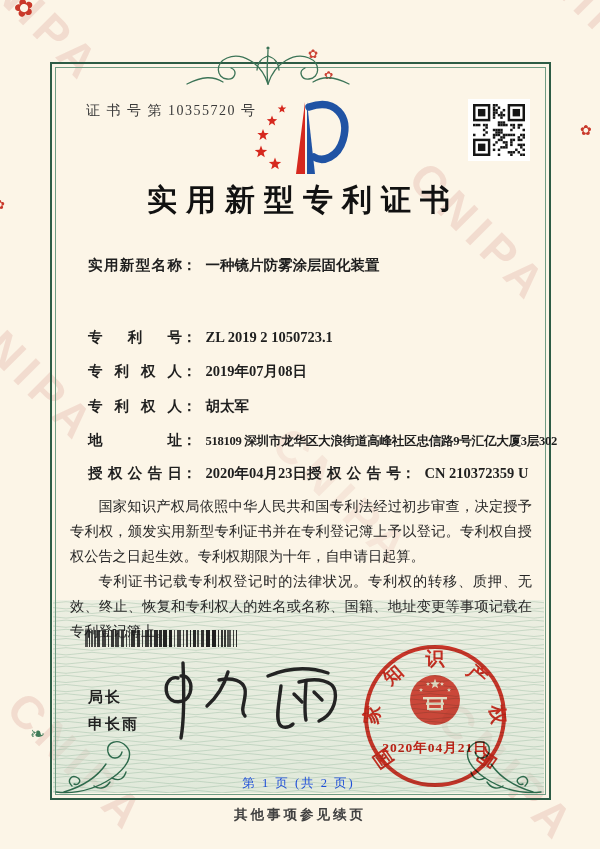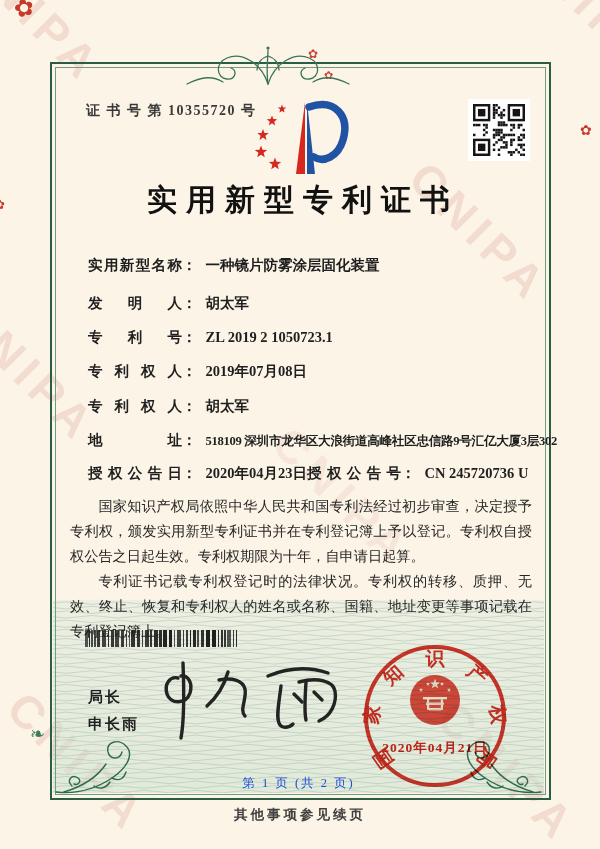--- a/index.html
+++ b/index.html
@@ -14,21 +14,21 @@
     transform:rotate(45deg);white-space:nowrap;pointer-events:none;
   }
   .wm.faint{color:rgba(228,186,174,0.25);}
   .frame{position:absolute;left:50px;top:62px;width:497px;height:734px;
     border:2.5px solid #2d5c45;z-index:2;}
   .frame-inner{position:absolute;left:3px;top:3px;right:3px;bottom:3px;border:1px solid #6f9c83;}
   .band{position:absolute;left:53px;top:600px;width:491px;height:193px;z-index:2;
     background:linear-gradient(rgba(213,229,217,0.40),rgba(203,224,209,0.55));}
   .band svg{position:absolute;left:0;top:0;}
   .abs{position:absolute;z-index:3;}
-  .certno{left:86px;top:102px;font-size:14px;font-weight:700;letter-spacing:1.5px;color:#3a3a3a;}
+  .certno{left:86px;top:102px;font-size:14px;font-weight:400;letter-spacing:1.5px;color:#3a3a3a;}
   .title{left:50px;top:180px;width:497px;text-align:center;font-size:30px;font-weight:700;
     letter-spacing:9px;text-indent:9px;color:#111;}
   .qrpad{left:468px;top:99px;width:62px;height:62px;background:#fff;}
   .qrpad svg{position:absolute;left:5px;top:5px;}
   .row{left:88px;width:436px;font-size:14.5px;font-weight:600;color:#1f1f1f;white-space:nowrap;}
   .lbl{display:inline-block;width:94px;text-align:justify;text-align-last:justify;-moz-text-align-last:justify;}
   .colon{display:inline-block;}
   .val{margin-left:9px;}
   .val-addr{font-size:12.6px;letter-spacing:-0.3px;}
   .pair2{position:absolute;left:219px;top:0;white-space:nowrap;}
@@ -268,39 +268,36 @@
         <rect x="2.48" y="37.14" width="12.38" height="12.38" fill="#fff"></rect>
         <rect x="4.95" y="39.62" width="7.43" height="7.43" fill="#151515"></rect>
       </svg>
   </div>
 
   <div class="abs title">实用新型专利证书</div>
 
   <div class="abs row" style="top:256px;">
     <span class="lbl">实用新型名称</span><span class="colon">：</span><span class="val">一种镜片防雾涂层固化装置</span>
   </div>
-  <div class="abs row" style="top:294px;">
-    <span class="lbl">发明人</span><span class="colon">：</span><span class="val">胡太军</span>
-  </div>
   <div class="abs row" style="top:328px;">
     <span class="lbl">专利号</span><span class="colon">：</span><span class="val">ZL 2019 2 1050723.1</span>
   </div>
   <div class="abs row" style="top:362px;">
     <span class="lbl">专利权人</span><span class="colon">：</span><span class="val">2019年07月08日</span>
   </div>
   <div class="abs row" style="top:397px;">
     <span class="lbl">专利权人</span><span class="colon">：</span><span class="val">胡太军</span>
   </div>
   <div class="abs row" style="top:431px;">
     <span class="lbl">地址</span><span class="colon">：</span><span class="val val-addr">518109 深圳市龙华区大浪街道高峰社区忠信路9号汇亿大厦3层302</span>
   </div>
   <div class="abs row" style="top:464px;">
     <span class="lbl">授权公告日</span><span class="colon">：</span><span class="val">2020年04月23日</span>
     <span class="pair2">
-      <span class="lbl">授权公告号</span><span class="colon">：</span><span class="val">CN 245720736 U</span>
+      <span class="lbl">授权公告号</span><span class="colon">：</span><span class="val">CN 210372359 U</span>
     </span>
   </div>
 
   <div class="abs body">
     <p>国家知识产权局依照中华人民共和国专利法经过初步审查，决定授予专利权，颁发实用新型专利证书并在专利登记簿上予以登记。专利权自授权公告之日起生效。专利权期限为十年，自申请日起算。</p>
     <p>专利证书记载专利权登记时的法律状况。专利权的转移、质押、无效、终止、恢复和专利权人的姓名或名称、国籍、地址变更等事项记载在专利登记簿上。</p>
   </div>
 
   <div class="abs" style="left:85px;top:630px;width:156px;height:17px;">
     <svg id="barcode-svg" width="156" height="17">

